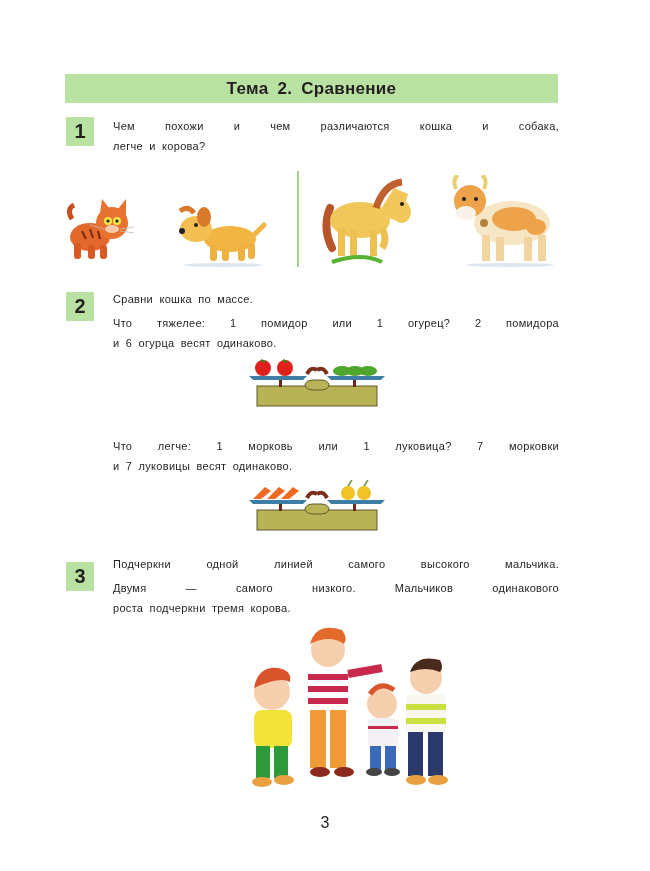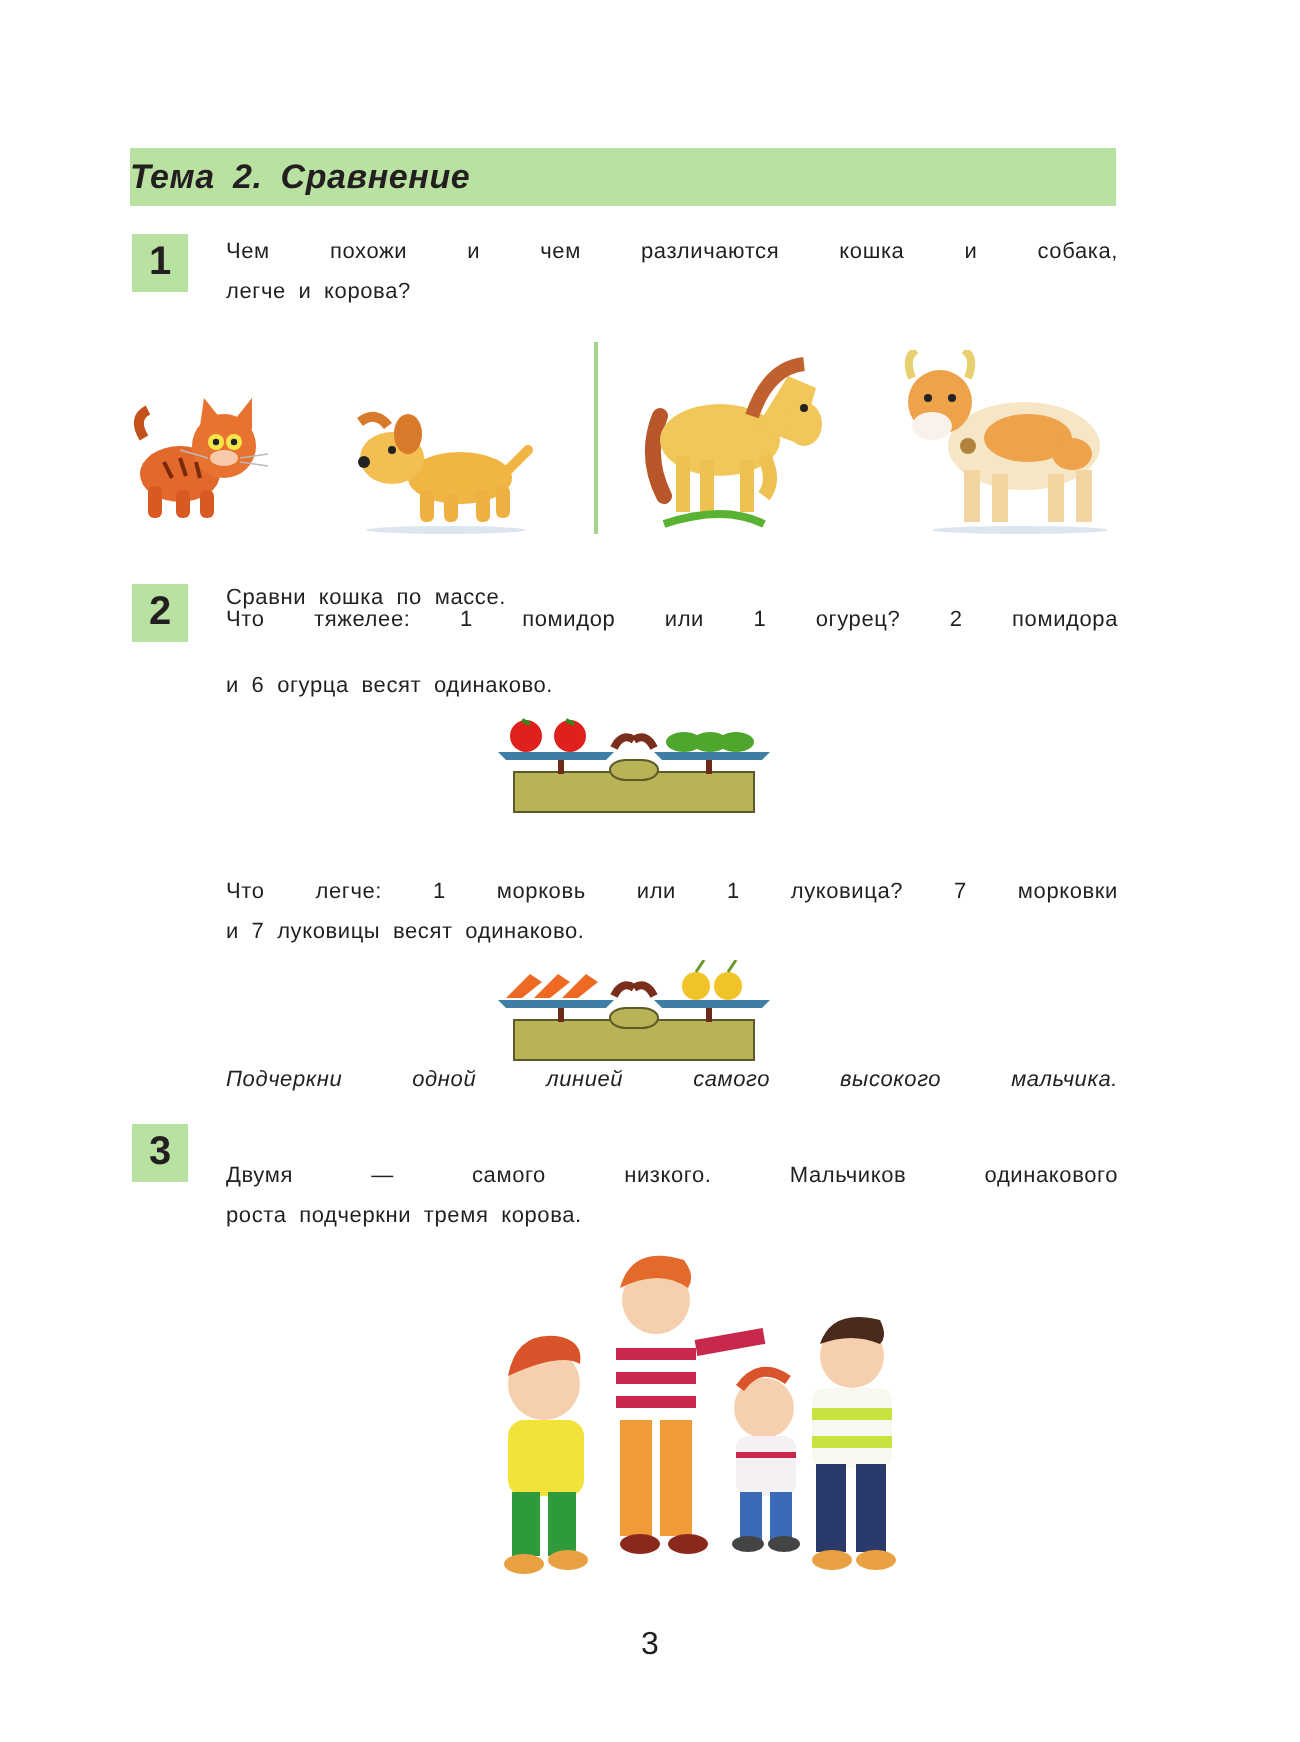--- a/index.html
+++ b/index.html
@@ -1,20 +1,20 @@
 <!DOCTYPE html>
 <html><head>
 <meta charset="utf-8">
 <style>
   html, body { margin: 0; padding: 0; background: #ffffff; }
   body { width: 650px; height: 871px; position: relative; overflow: hidden;
          font-family: "Liberation Sans", "DejaVu Sans", sans-serif; color: #231f20; }
   .title-bar { position: absolute; left: 65px; top: 74px; width: 493px; height: 29px;
-               background: #b9e2a2; display: flex; align-items: center; 
-               font-weight: bold; font-size: 17px; word-spacing: 4px; letter-spacing: 0.3px; font-style: italic; }
+               background: #b9e2a2; display: flex; align-items: center; justify-content: center;
+               font-weight: bold; font-size: 17px; word-spacing: 4px; letter-spacing: 0.3px; }
   .num { position: absolute; left: 66px; width: 28px; height: 29px; background: #b9e2a2;
          display: flex; align-items: center; justify-content: center;
          font-weight: bold; font-size: 20px; }
   .para { position: absolute; left: 113px; width: 446px; font-size: 11px; line-height: 20px;
           text-align: justify; text-align-last: left; word-spacing: 3px; letter-spacing: 0.3px; margin: 0; }
   .para.full { text-align-last: justify; }
   .pic { position: absolute; }
   .divider { position: absolute; left: 297px; top: 171px; width: 2px; height: 96px; background: #a6d48d; }
   .page-num { position: absolute; left: 0; width: 650px; top: 814px; text-align: center; font-size: 16px; }
 </style>
@@ -94,21 +94,21 @@
   <circle cx="16" cy="24" r="2" fill="#222"></circle>
     <circle cx="28" cy="24" r="2" fill="#222"></circle>
   <circle cx="36" cy="48" r="4" fill="#b0843c"></circle>
   <ellipse cx="62" cy="90" rx="44" ry="2" fill="#dde6f0"></ellipse>
 </svg>
 
 <div class="num" style="top:292px;">
   <span>2</span>
 </div>
 <p class="para" style="top:289px;">Сравни кошка по массе.</p>
-<p class="para full" style="top:300px;">Что тяжелее: 1 помидор или 1 огурец? 2 помидора</p>
+<p class="para full" style="top:313px;">Что тяжелее: 1 помидор или 1 огурец? 2 помидора</p>
 <p class="para" style="top:333px;">и 6 огурца весят одинаково.</p>
 
 <svg class="pic" style="left:247px;top:356px;" width="140" height="60" viewBox="0 0 140 60">
   <rect x="10" y="30" width="120" height="20" fill="#b9b358" stroke="#5e5a28" stroke-width="1"></rect>
   <rect x="58" y="24" width="24" height="10" rx="8" fill="#b9b358" stroke="#5e5a28" stroke-width="1"></rect>
   <rect x="32" y="22" width="3" height="9" fill="#6e2a18"></rect>
   <rect x="106" y="22" width="3" height="9" fill="#6e2a18"></rect>
   <path d="M2 20 h58 l-4 4 h-50 z" fill="#3f7ea4"></path>
   <path d="M80 20 h58 l-4 4 h-50 z" fill="#3f7ea4"></path>
   <path d="M60 18 q4 -8 10 -4 M80 18 q-4 -8 -10 -4" stroke="#7a2e1c" stroke-width="4" fill="none"></path>
@@ -135,21 +135,21 @@
   <path d="M20 19 l12 -12 l6 4 l-10 8 z" fill="#ee6a22"></path>
   <path d="M34 19 l12 -12 l6 4 l-10 8 z" fill="#ee6a22"></path>
   <circle cx="101" cy="13" r="7" fill="#f0c428"></circle>
     <circle cx="117" cy="13" r="7" fill="#f0c428"></circle>
   <path d="M101 6 l4 -6 M117 6 l4 -6" stroke="#6a9a2a" stroke-width="1.5"></path>
 </svg>
 
 <div class="num" style="top:562px;">
   <span>3</span>
 </div>
-<p class="para full" style="top:530px;font-style:italic;">Подчеркни одной линией самого высокого мальчика.</p>
+<p class="para full" style="top:554px;">Подчеркни одной линией самого высокого мальчика.</p>
 <p class="para full" style="top:578px;">Двумя — самого низкого. Мальчиков одинакового</p>
 <p class="para" style="top:598px;">роста подчеркни тремя корова.</p>
 
 <svg class="pic" style="left:240px;top:622px;" width="215" height="168" viewBox="0 0 215 168">
 
   <g>
     <circle cx="32" cy="70" r="18" fill="#f6cfae"></circle>
     <path d="M14 66 q4 -22 24 -20 q14 2 12 14 q-10 -6 -36 6z" fill="#d9542a"></path>
     <rect x="14" y="88" width="38" height="38" rx="8" fill="#f2e23a"></rect>
     <rect x="16" y="124" width="14" height="32" fill="#2e9a3c"></rect>

